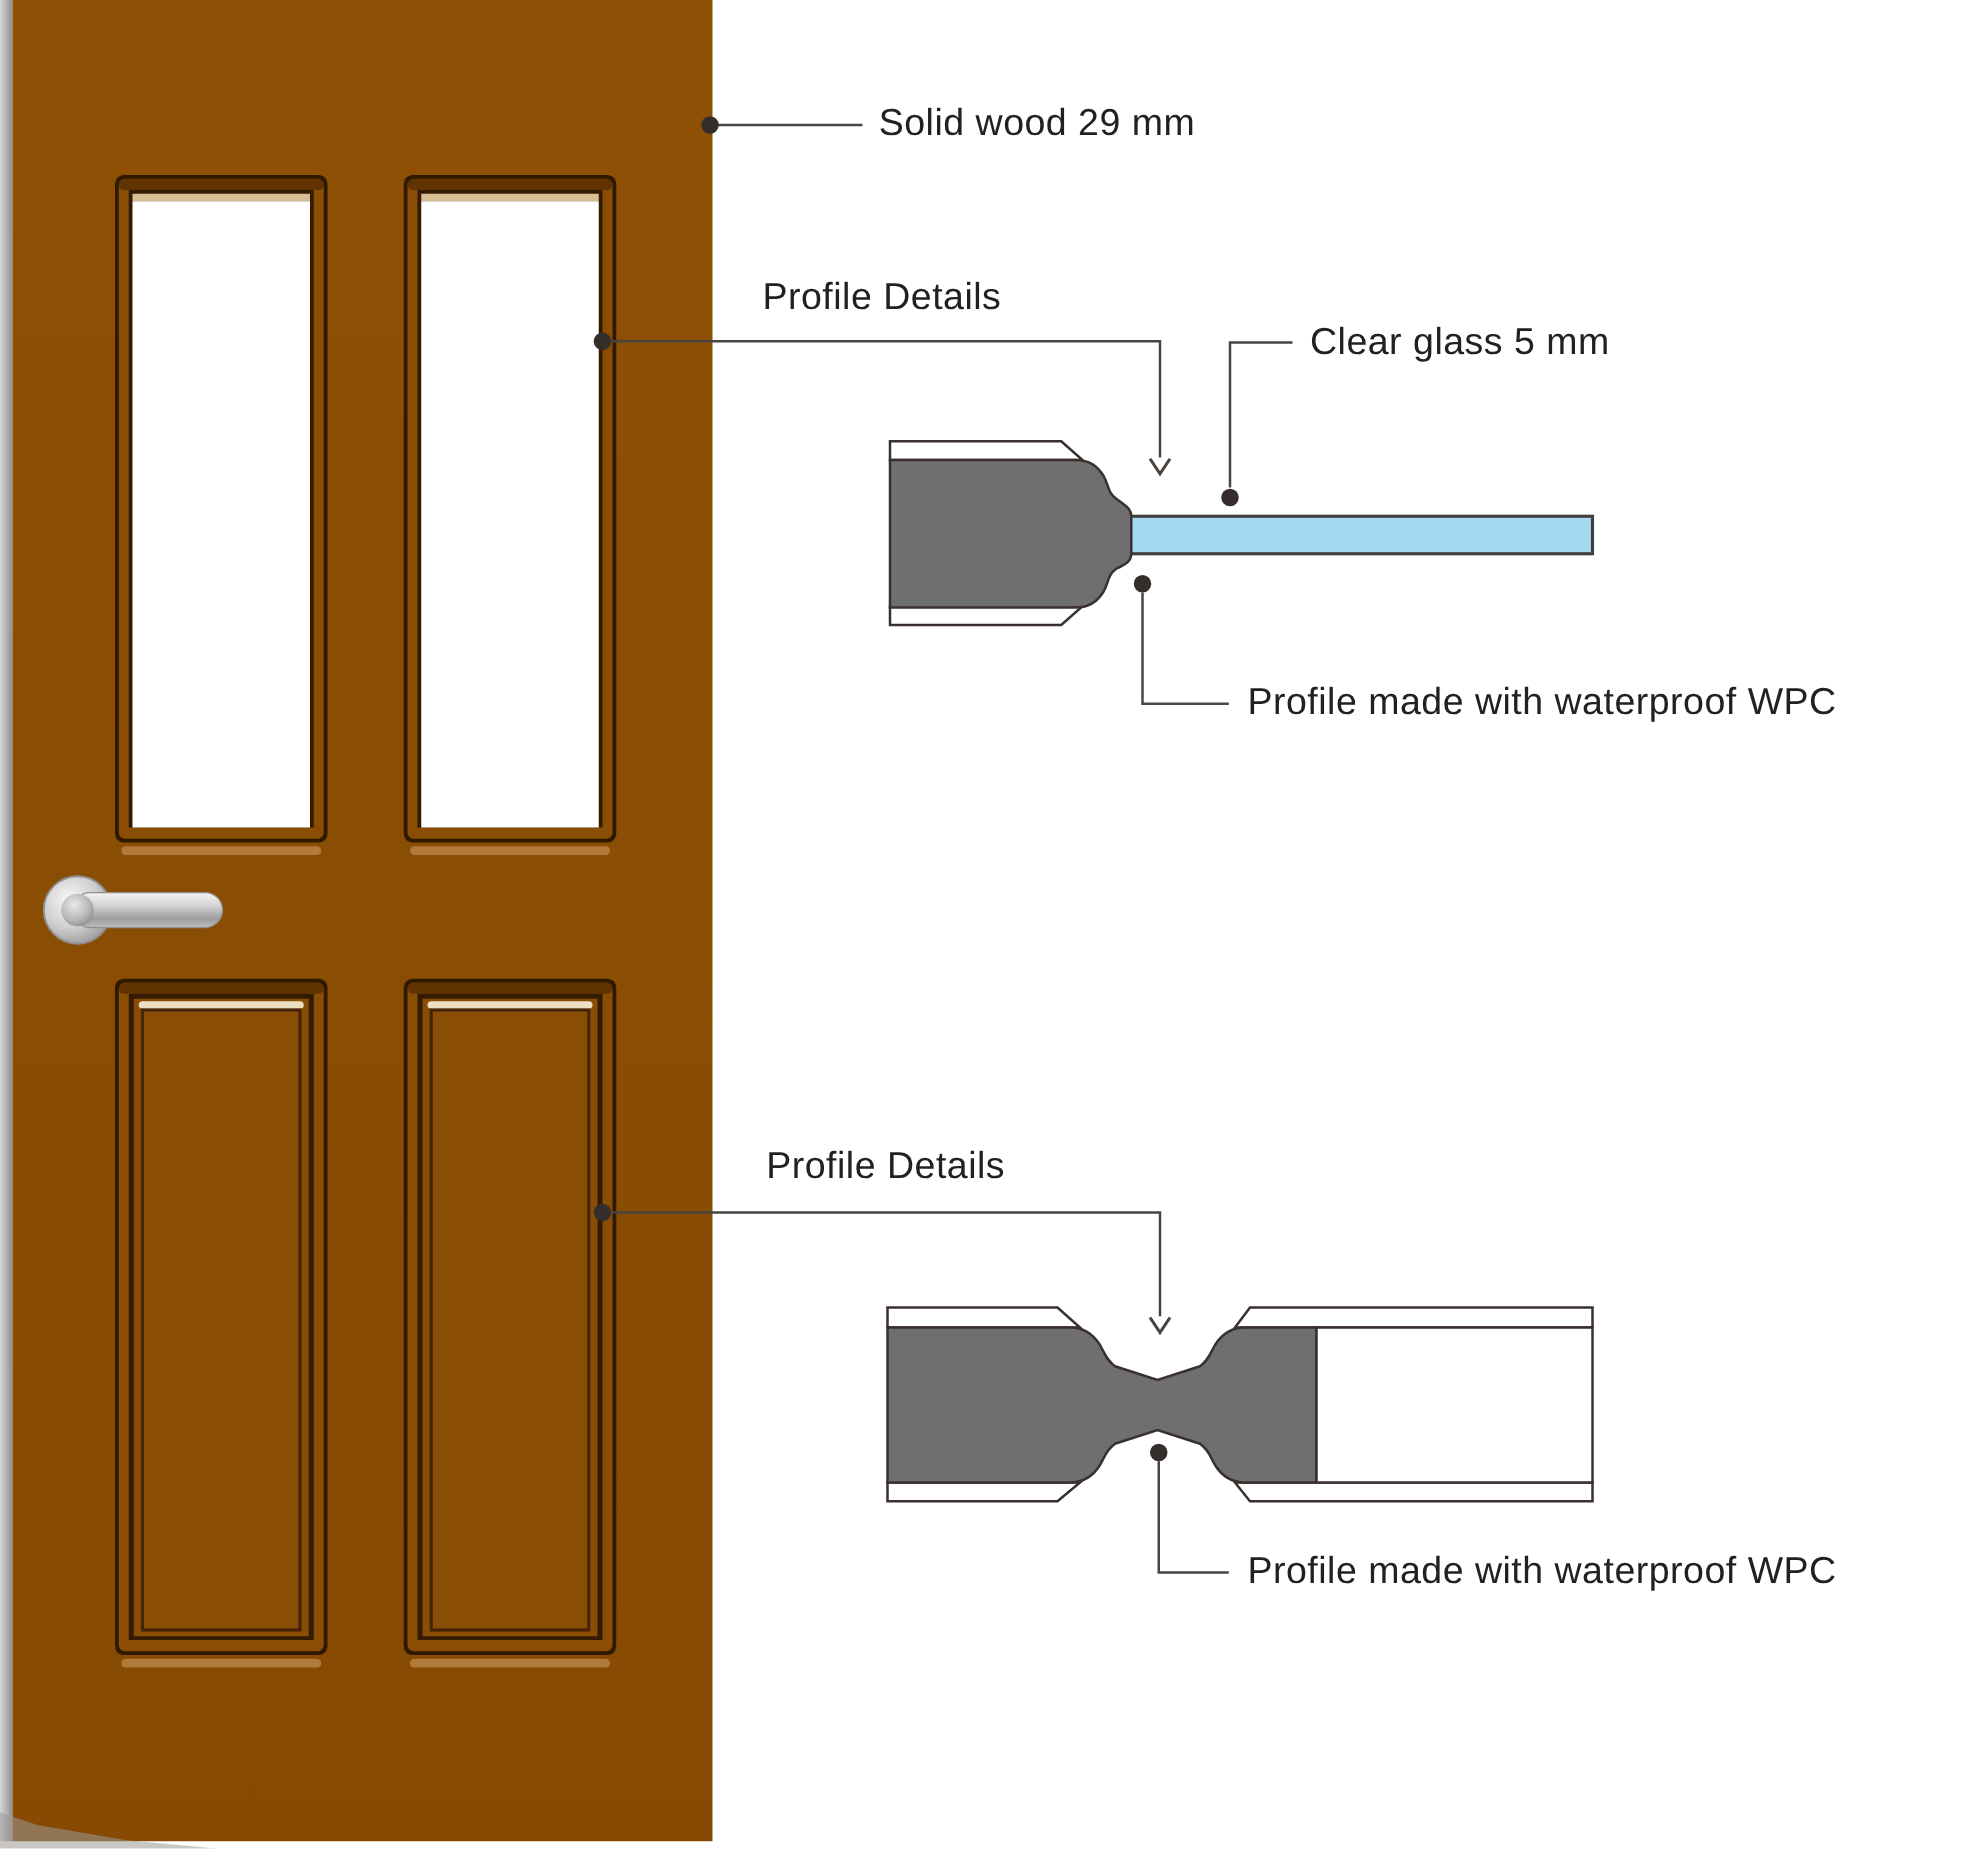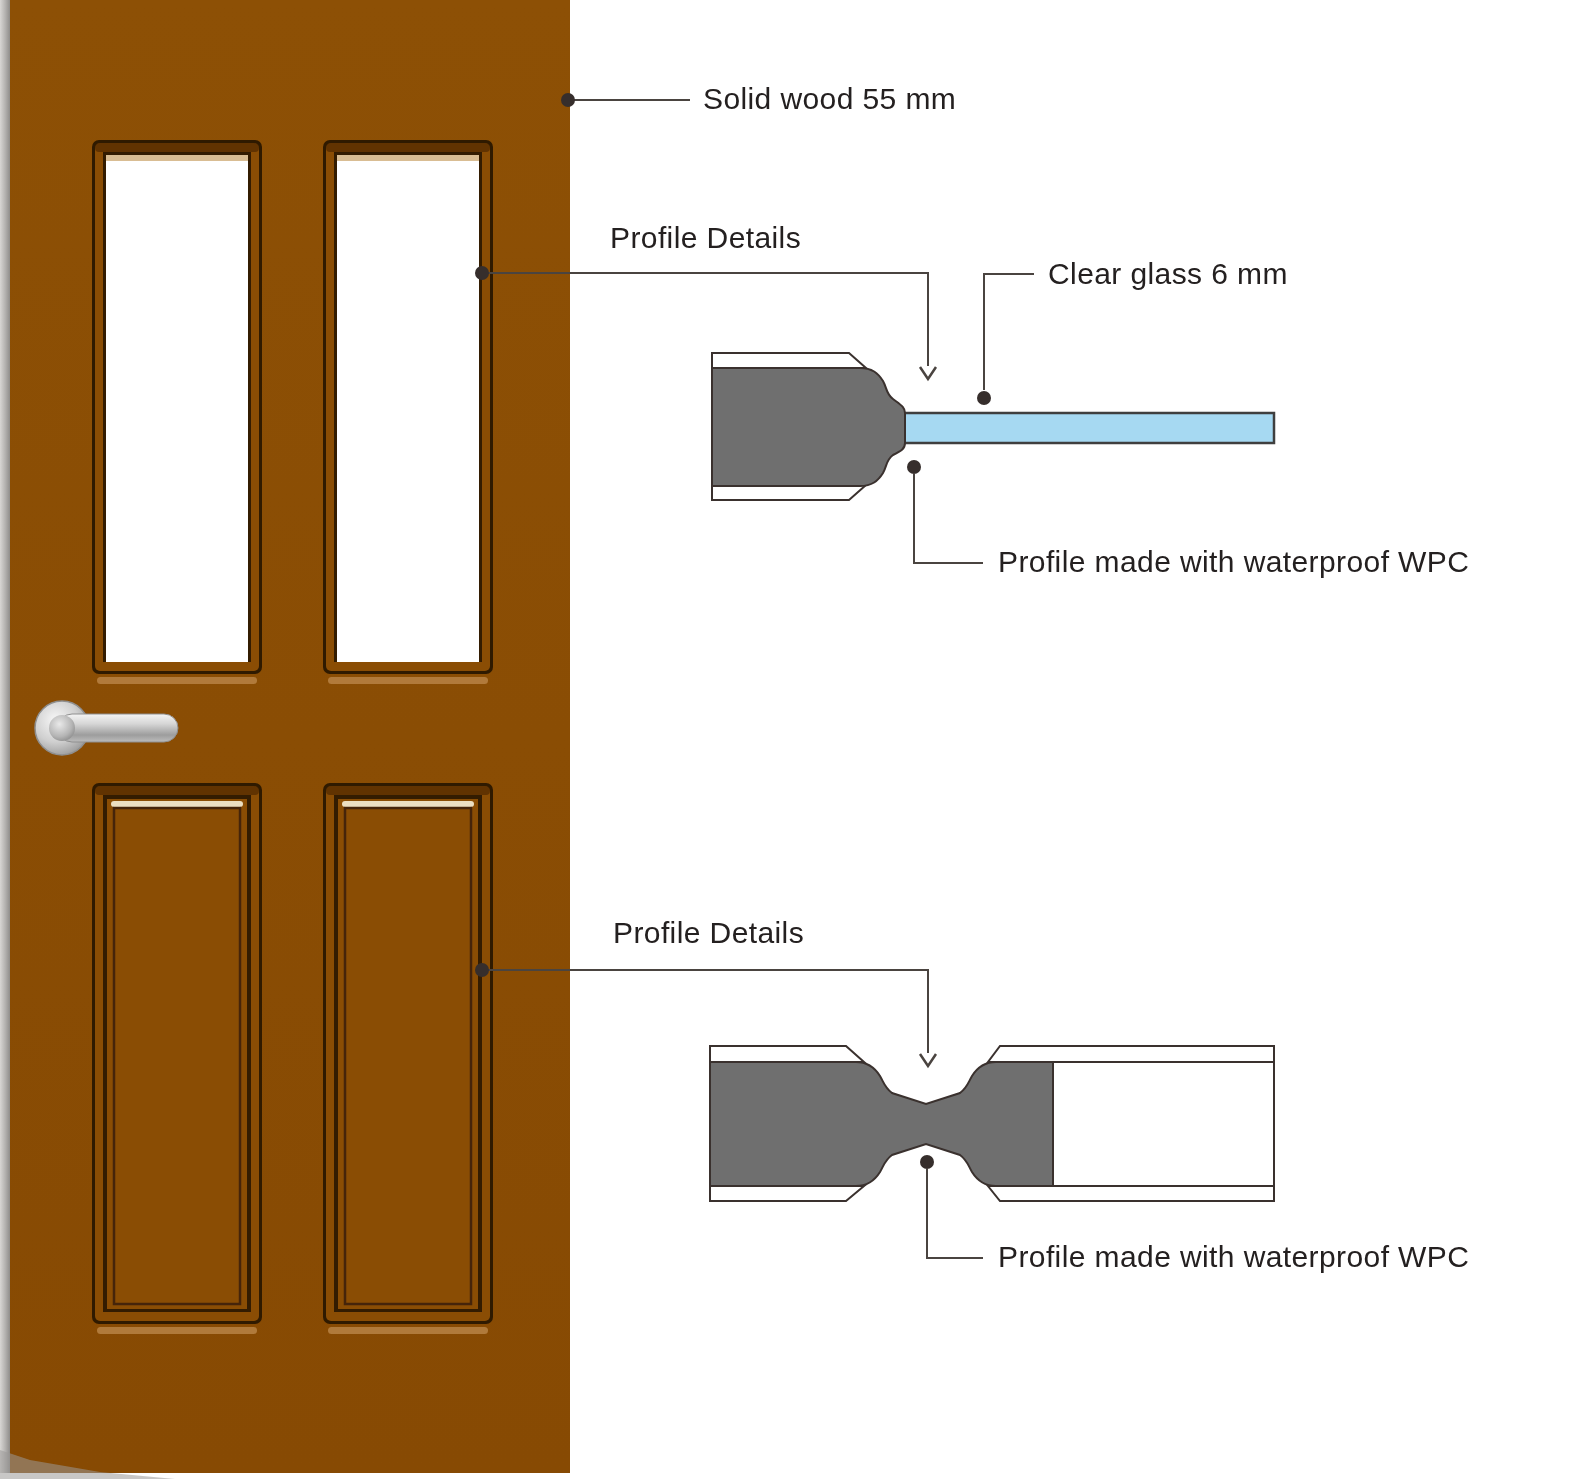--- a/index.html
+++ b/index.html
@@ -176,20 +176,20 @@
         <polyline points="920,1054 928,1066 936,1054" stroke-width="2.5"></polyline>
       </g>
 
       <g>
         <polyline points="927,1169 927,1258 983,1258"></polyline>
         <circle cx="927" cy="1162" r="7" style="fill:var(--dot)" stroke="none"></circle>
       </g>
     </g>
   </svg>
 
-  <div class="label" style="left:703px;top:100px">Solid wood 55 mm</div>
+  <div class="label" style="left:703px;top:100px">Solid wood 29 mm</div>
   <div class="label" style="left:610px;top:239px">Profile Details</div>
-  <div class="label" style="left:1048px;top:275px">Clear glass 6 mm</div>
+  <div class="label" style="left:1048px;top:275px">Clear glass 5 mm</div>
   <div class="label" style="left:998px;top:563px">Profile made with waterproof WPC</div>
   <div class="label" style="left:613px;top:934px">Profile Details</div>
   <div class="label" style="left:998px;top:1258px">Profile made with waterproof WPC</div>
 
 </div>
 
 </body></html>

